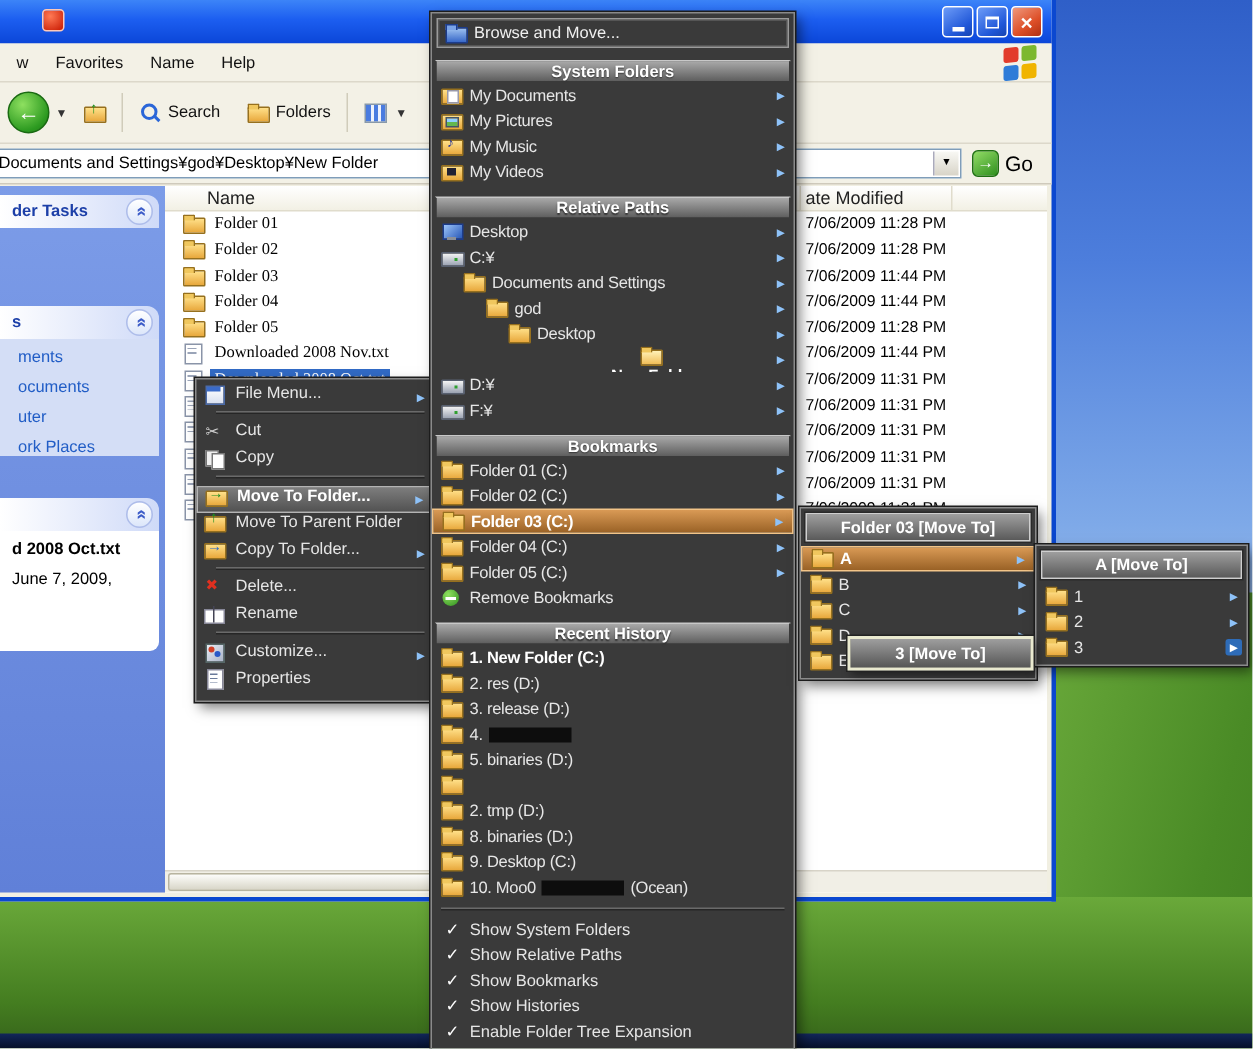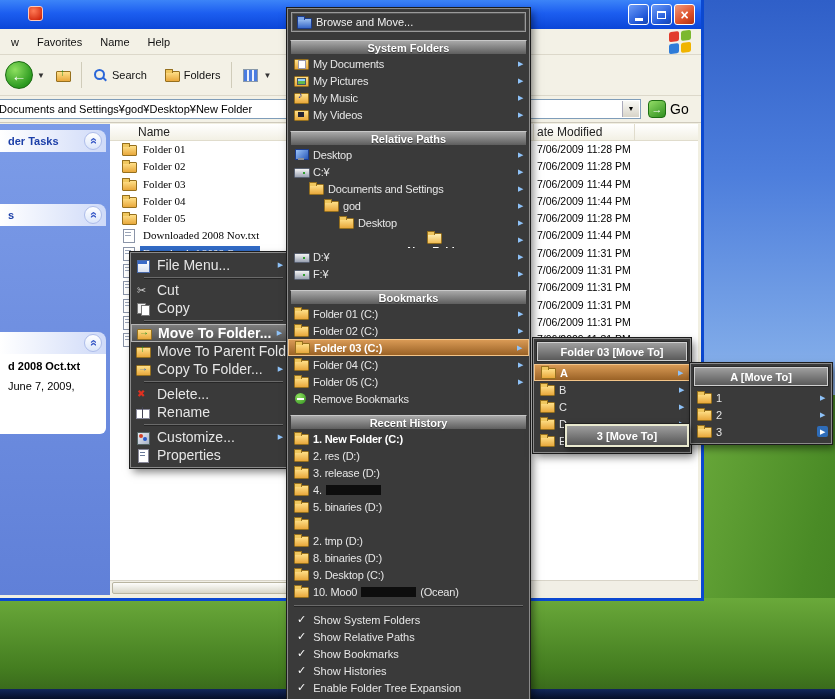--- a/index.html
+++ b/index.html
@@ -109,22 +109,22 @@
   .arr::before{content:"▶";}
   .arr.hl{background:#2e6cb8;border-radius:2px;color:#fff;}
   .msep{height:1px;background:#6a6a6a;box-shadow:0 1px 0 #262626;margin:5px 6px;}
   .opt{height:17px;display:flex;align-items:center;gap:7px;padding-left:9px;color:#e6e6e6;font-size:11px;}
   .chk{color:#fff;font-size:11px;}
   .chk::before{content:"✓";}
   .redact{display:inline-block;width:55px;height:10px;background:#0d0d0d;margin-left:4px;}
   .lbl2{margin-left:4px;}
   .big-menu{left:287px;top:8px;width:243px;height:712px;z-index:30;}
   .context-menu{left:130px;top:252px;width:160px;z-index:20;padding:3px 0;}
-  .cmi{height:18px;display:flex;align-items:center;padding:0 16px 0 5px;color:#e6e6e6;
-    font-size:14px;position:relative;white-space:nowrap;}
+  .cmi{height:18px;display:flex;align-items:flex-start;padding:0 16px 0 5px;color:#e6e6e6;
+    font-size:11px;position:relative;white-space:nowrap;}
   .cmi .lbl{margin-left:7px;}
   .cmi.hl{background:linear-gradient(180deg,#7d7d7d,#525252);border:1px solid #b4b4b4;
     font-weight:bold;color:#fff;}
   .cmi.sep{height:7px;padding:0 4px;}
   .cmi.sep::after{content:"";flex:1;height:1px;background:#6a6a6a;box-shadow:0 1px 0 #262626;margin:0 2px;}
   .submenu1{left:533px;top:338px;width:158px;z-index:40;padding-bottom:3px;}
   .submenu2{left:690px;top:363px;width:142px;z-index:50;padding-bottom:3px;}
   .sub-h{margin:3px;height:19px;background:linear-gradient(180deg,#9e9e9e,#5a5a5a);
     border:1px solid #cfcfcf;box-shadow:0 0 0 1px #2a2a2a;color:#fff;font-weight:bold;font-size:11px;
     display:flex;align-items:center;justify-content:center;}
@@ -256,20 +256,27 @@
 
     <div class="sidebar">
       <div class="sb-h" style="top:6px;">
         <span>der Tasks</span>
         <span class="chev-circ"></span>
       </div>
       <div class="sb-h" style="top:80px;">
         <span>s</span>
         <span class="chev-circ"></span>
       </div>
+      <div class="sb-body-links">
+
+      <div class="sb-link">ments</div>
+          <div class="sb-link">ocuments</div>
+          <div class="sb-link">uter</div>
+          <div class="sb-link">ork Places</div>
+        </div>
       <div class="sb-h" style="top:208px;">
         <span></span>
         <span class="chev-circ"></span>
       </div>
       <div class="sb-details">
         <div class="t">d 2008 Oct.txt</div>
         <div>June 7, 2009,</div>
       </div>
     </div>
 

